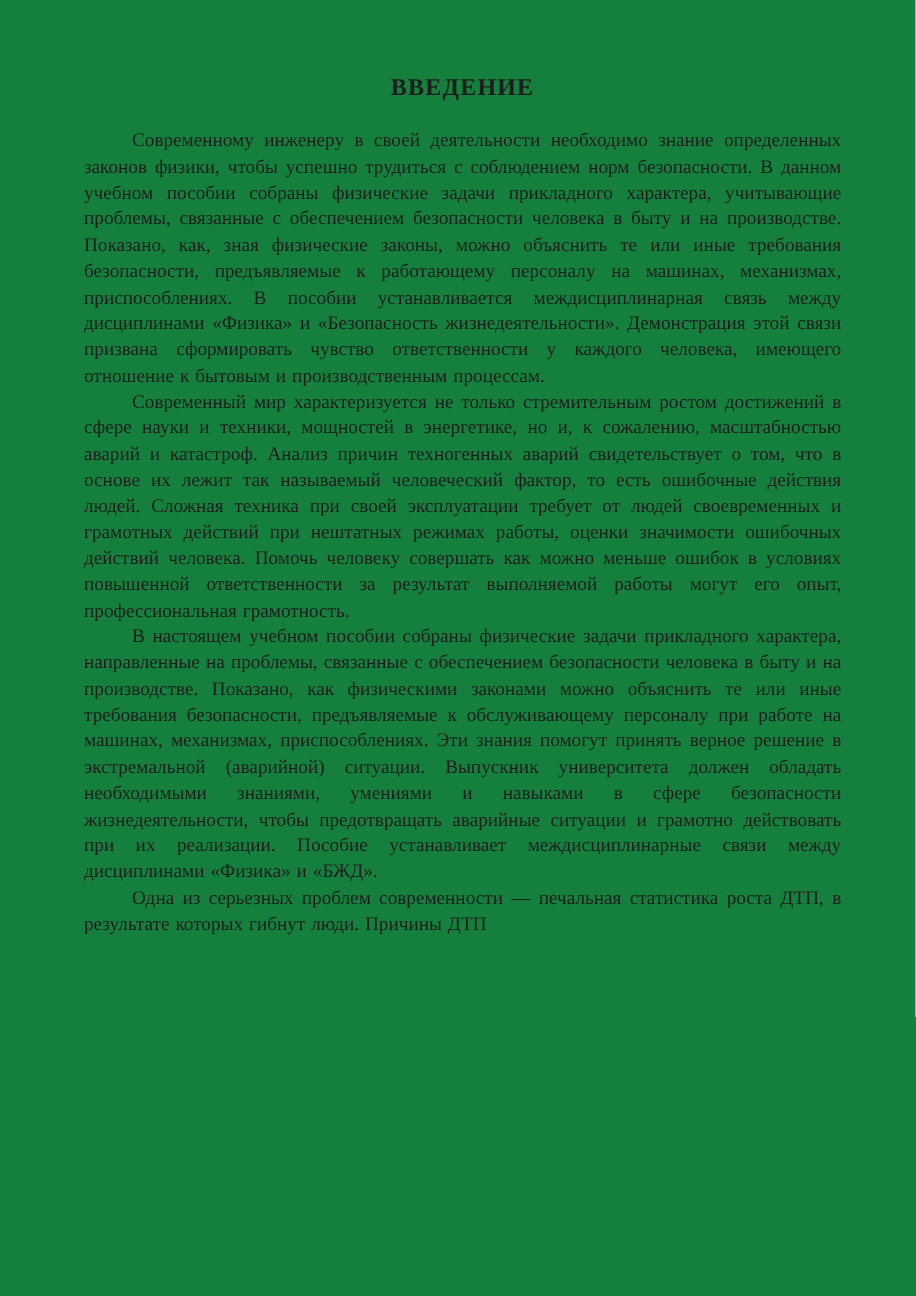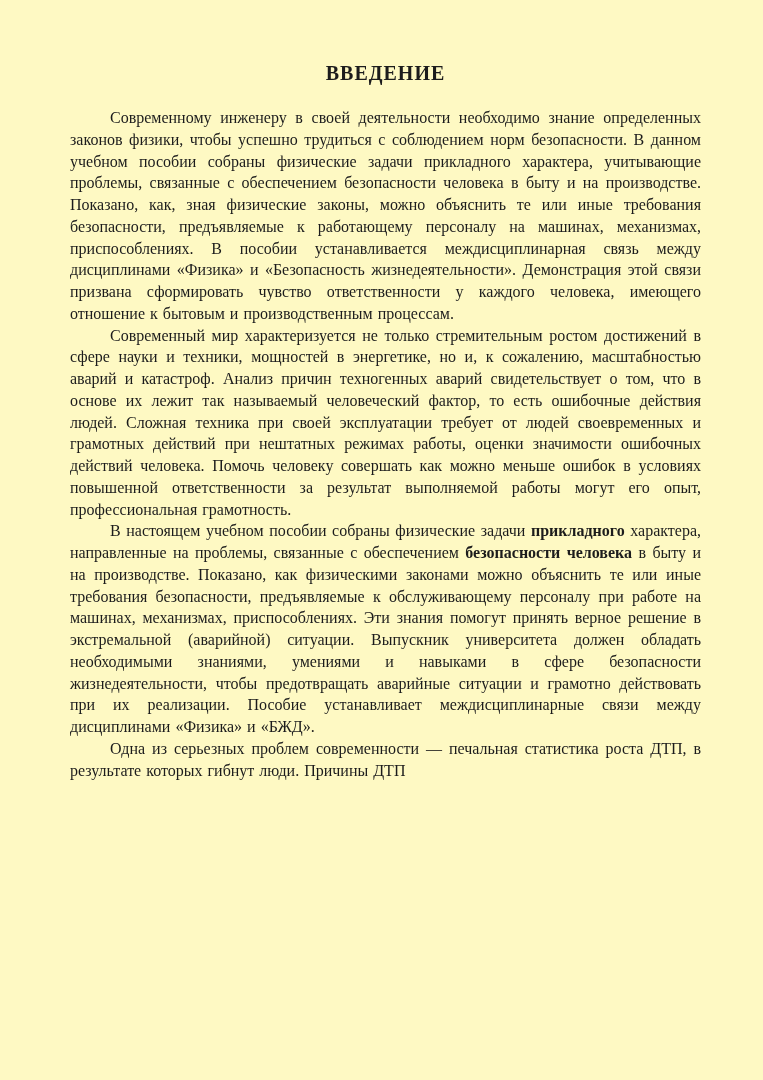--- a/index.html
+++ b/index.html
@@ -5,21 +5,21 @@
   html, body {
     margin: 0;
     padding: 0;
     background: #ffffff;
   }
   .page {
     position: relative;
     width: 763px;
     height: 1080px;
     box-sizing: border-box;
-    background: #fef9c3;
+    background: #15803d;
     padding: 62px 62px 40px 70px;
     overflow: hidden;
     font-family: "Liberation Serif", "DejaVu Serif", serif;
     color: #1c1c1c;
   }
   .title {
     text-align: center;
     font-size: 20px;
     font-weight: bold;
     letter-spacing: 1px;
@@ -27,21 +27,21 @@
   }
   .body-text p {
     margin: 0;
     font-size: 16px;
     line-height: 1.36;
     text-align: justify;
     text-indent: 40px;
     word-spacing: 1px;
   }
   .body-text b {
-    font-weight: bold;
+    font-weight: normal;
   }
 </style>
 </head>
 <body>
 
 <div class="page">
   <h1 class="title">ВВЕДЕНИЕ</h1>
   <div class="body-text" id="paragraphs">
       <p><span>Современному инженеру в своей деятельности необходимо знание определенных законов физики, чтобы успешно трудиться с соблюдением норм безопасности. В данном учебном пособии собраны физические задачи прикладного характера, учитывающие проблемы, связанные с обеспечением безопасности человека в быту и на производстве. Показано, как, зная физические законы, можно объяснить те или иные требования безопасности, предъявляемые к работающему персоналу на машинах, механизмах, приспособлениях. В пособии устанавливается междисциплинарная связь между дисциплинами «Физика» и «Безопасность жизнедеятельности». Демонстрация этой связи призвана сформировать чувство ответственности у каждого человека, имеющего отношение к бытовым и производственным процессам.</span></p>
       <p><span>Современный мир характеризуется не только стремительным ростом достижений в сфере науки и техники, мощностей в энергетике, но и, к сожалению, масштабностью аварий и катастроф. Анализ причин техногенных аварий свидетельствует о том, что в основе их лежит так называемый человеческий фактор, то есть ошибочные действия людей. Сложная техника при своей эксплуатации требует от людей своевременных и грамотных действий при нештатных режимах работы, оценки значимости ошибочных действий человека. Помочь человеку совершать как можно меньше ошибок в условиях повышенной ответственности за результат выполняемой работы могут его опыт, профессиональная грамотность.</span></p>

